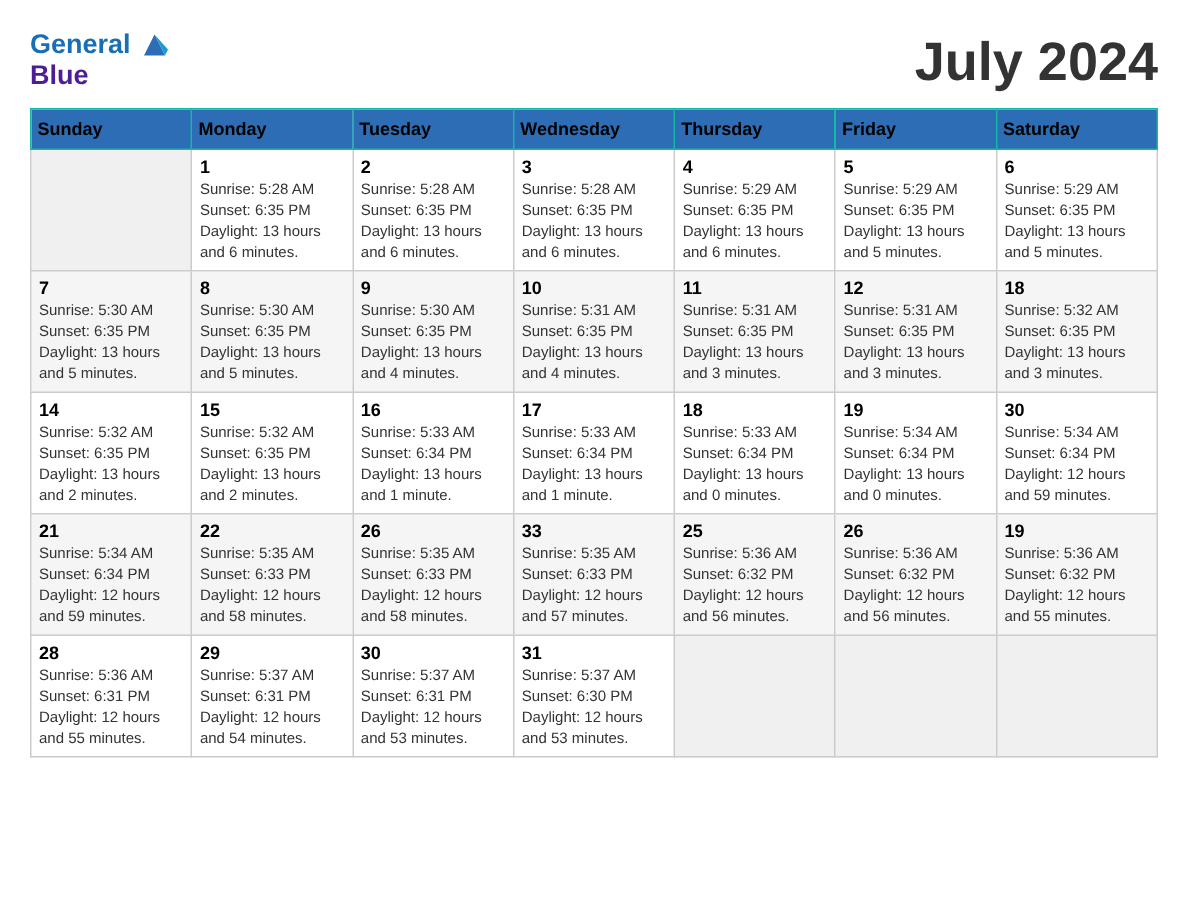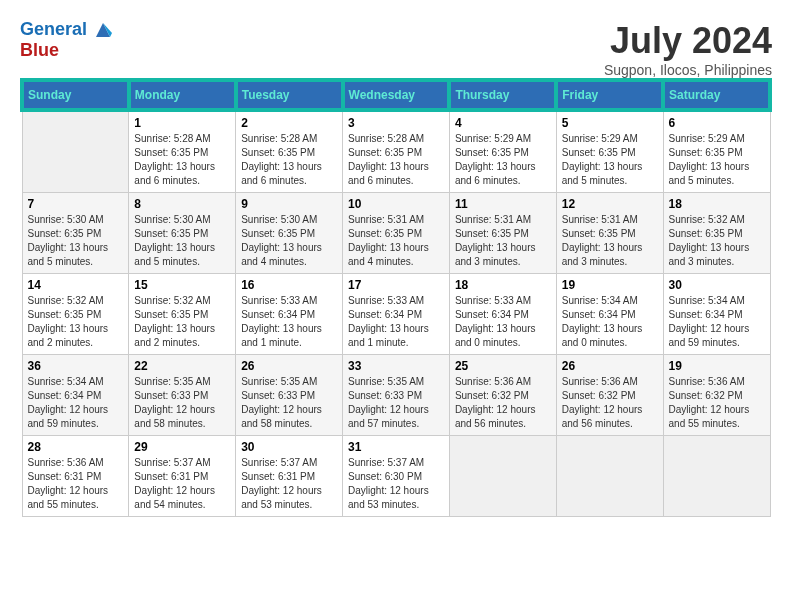--- a/index.html
+++ b/index.html
@@ -7,49 +7,50 @@
       font-family: Arial, sans-serif;
       background: #fff;
       width: 792px;
       min-height: 612px;
       padding: 20px;
     }
     .header {
       display: flex;
       justify-content: space-between;
       align-items: flex-start;
+      margin-bottom: 10px;
     }
     .logo {
       display: flex;
       align-items: center;
     }
     .title-block {
-      text-align: right;
+      text-align: center;
     }
     .month-title {
       font-size: 36px;
       font-weight: bold;
       color: #333;
     }
     .location {
       font-size: 14px;
       color: #555;
     }
     table {
       width: 100%;
       border-collapse: collapse;
       font-size: 10.5px;
     }
     thead tr th {
       background-color: #2d6db5;
-      color: #5eead4;
+      color: #000000;
       padding: 6px 4px;
       text-align: left;
       font-size: 12px;
-      border: 4px solid #14b8a6;
+      border: 1px solid #14b8a6;
     }
     tbody tr {
       vertical-align: top;
     }
     tbody tr td {
       border: 1px solid #ccc;
       padding: 4px 5px;
       height: 75px;
       vertical-align: top;
     }
@@ -81,26 +82,25 @@
   <div class="logo">
     <div>
       <div style="display:flex;align-items:center;">
         <div style="font-size:18px;font-weight:bold;color:#1a6eb5;line-height:1.1;">General
           <svg style="display:inline-block;vertical-align:middle;margin-left:2px;" width="18" height="18" viewBox="0 0 18 18">
             <polygon points="2,16 9,2 16,16" fill="#2d6db5"></polygon>
             <polygon points="9,2 16,16 18,12" fill="#1a9ad7"></polygon>
           </svg>
         </div>
       </div>
-      <div style="font-size:18px;font-weight:bold;color:#b91c1c;">Blue</div>
+      <div style="font-size:18px;font-weight:bold;color:#4c1d95;">Blue</div>
     </div>
   </div>
   <div class="title-block">
     <div class="month-title">July 2024</div>
-    <div class="location">Sugpon, Ilocos, Philippines</div>
   </div>
 </div>
 
 <table>
   <thead>
     <tr>
       <th>Sunday</th>
       <th>Monday</th>
       <th>Tuesday</th>
       <th>Wednesday</th>
@@ -252,21 +252,21 @@
         <td>
           <span class="day-num">30</span>
           <div class="day-info" style="white-space: pre-line;">Sunrise: 5:34 AM
 Sunset: 6:34 PM
 Daylight: 12 hours
 and 59 minutes.</div>
         </td>
       </tr>
       <tr>
         <td>
-          <span class="day-num">36</span>
+          <span class="day-num">21</span>
           <div class="day-info" style="white-space: pre-line;">Sunrise: 5:34 AM
 Sunset: 6:34 PM
 Daylight: 12 hours
 and 59 minutes.</div>
         </td>
         <td>
           <span class="day-num">22</span>
           <div class="day-info" style="white-space: pre-line;">Sunrise: 5:35 AM
 Sunset: 6:33 PM
 Daylight: 12 hours

